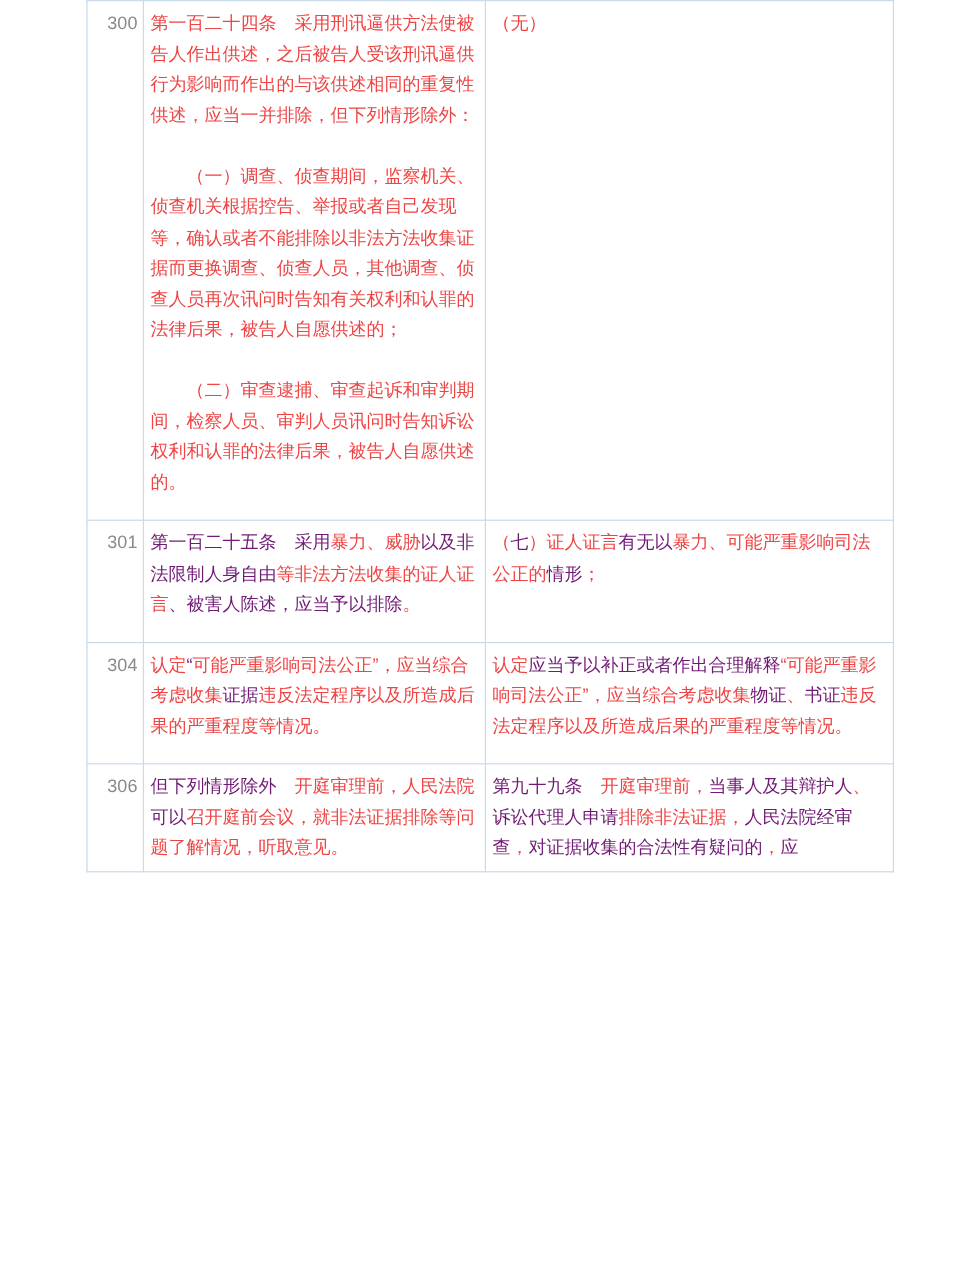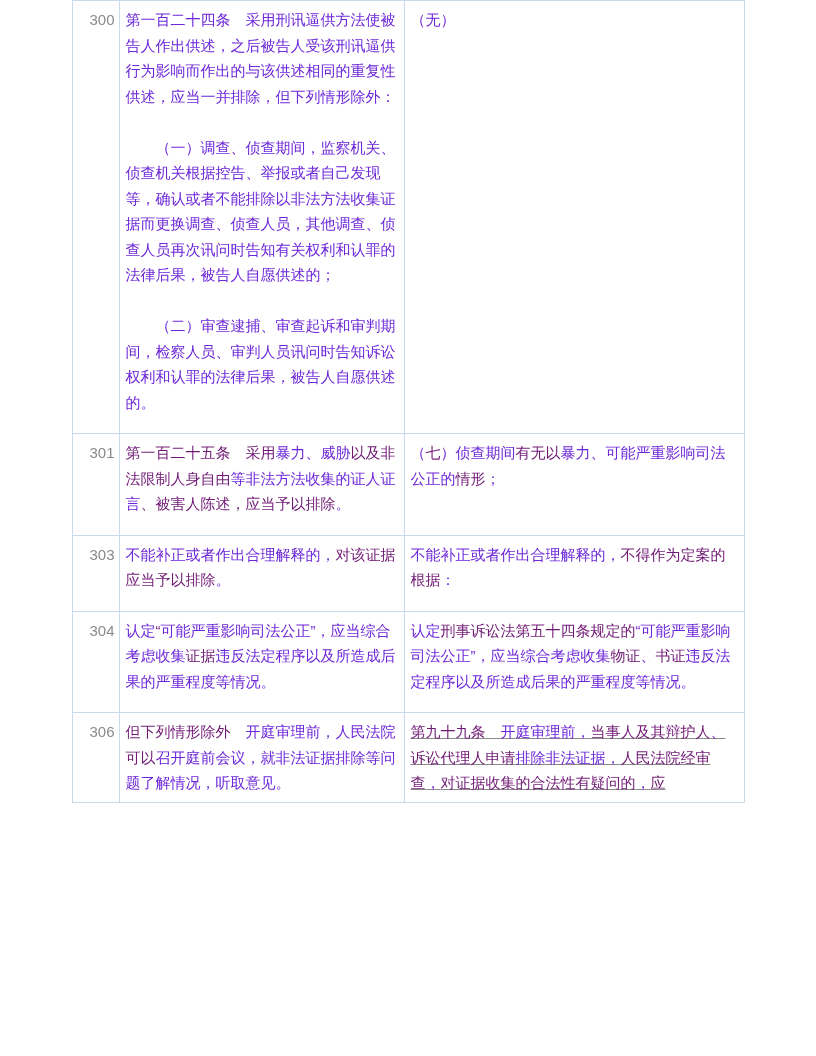--- a/index.html
+++ b/index.html
@@ -29,21 +29,21 @@
     text-align: right;
     padding: 6px 4px;
   }
   td.colB {
     width: 285px;
   }
   td.colC {
     width: 340px;
   }
   .red { color: #701a75; }
-  .gray { color: #6d28d9; }
+  .gray { color: #ef4444; }
   .para { margin-bottom: 0; }
 </style>
 </head>
 <body>
 
 <table>
   <colgroup>
     <col style="width:47px">
     <col style="width:285px">
     <col style="width:340px">
@@ -61,44 +61,35 @@
         <td class="colC">
           <div class="para"><span class="gray">（无）</span></div>
         </td>
       </tr>
       <tr>
         <td class="num">301</td>
         <td class="colB">
           <div class="para"><span class="red">第一百二十五条　采用</span><span class="gray">暴力、威胁</span><span class="red">以及非法限制人身自由</span><span class="gray">等非法方法收集的证人证言</span><span class="red">、被害人陈述，应当予以排除</span><span class="gray">。</span></div>
         </td>
         <td class="colC">
-          <div class="para"><span class="gray">（</span><span class="red">七</span><span class="gray">）侦查期间</span><span class="red">有无以</span><span class="gray">暴力、可能严重影响司法公正的</span><span class="red">情形</span><span class="gray">；</span></div>
-        </td>
-      </tr>
-      <tr>
-        <td class="num">303</td>
-        <td class="colB">
-          <div class="para"><span class="gray">不能补正或者作出合理解释的，</span><span class="red">对该证据应当予以排除</span><span class="gray">。</span></div>
-        </td>
-        <td class="colC">
-          <div class="para"><span class="gray">不能补正或者作出合理解释的，</span><span class="red">不得作为定案的根据</span><span class="gray">：</span></div>
+          <div class="para"><span class="gray">（</span><span class="red">七</span><span class="gray">）证人证言</span><span class="red">有无以</span><span class="gray">暴力、可能严重影响司法公正的</span><span class="red">情形</span><span class="gray">；</span></div>
         </td>
       </tr>
       <tr>
         <td class="num">304</td>
         <td class="colB">
           <div class="para"><span class="gray">认定</span><span class="red">“</span><span class="gray">可能严重影响司法公正”，应当综合考虑收集</span><span class="red">证据</span><span class="gray">违反法定程序以及所造成后果的严重程度等情况。</span></div>
         </td>
         <td class="colC">
-          <div class="para"><span class="gray">认定</span><span class="red">刑事诉讼法第五十四条规定的</span><span class="gray">“可能严重影响司法公正”，应当综合考虑收集</span><span class="red">物证</span><span class="gray">、</span><span class="red">书证</span><span class="gray">违反法定程序以及所造成后果的严重程度等情况。</span></div>
+          <div class="para"><span class="gray">认定</span><span class="red">应当予以补正或者作出合理解释</span><span class="gray">“可能严重影响司法公正”，应当综合考虑收集</span><span class="red">物证</span><span class="gray">、</span><span class="red">书证</span><span class="gray">违反法定程序以及所造成后果的严重程度等情况。</span></div>
         </td>
       </tr>
       <tr>
         <td class="num" style="padding-bottom: 6px;">306</td>
         <td class="colB" style="padding-bottom: 6px;">
           <div class="para"><span class="red">但下列情形除外</span><span class="gray">　开庭审理前，人民法院</span><span class="red">可以</span><span class="gray">召开庭前会议，就非法证据排除等问题了解情况，听取意见。</span></div>
         </td>
-        <td class="colC" style="padding-bottom: 6px; text-decoration: underline;">
+        <td class="colC" style="padding-bottom: 6px;">
           <div class="para"><span class="red">第九十九条</span><span class="gray">　开庭审理前，</span><span class="red">当事人及其辩护人</span><span class="gray">、</span><span class="red">诉讼代理人申请</span><span class="gray">排除非法证据，</span><span class="red">人民法院经审查</span><span class="gray">，</span><span class="red">对证据收集的合法性有疑问的</span><span class="gray">，</span><span class="red">应</span></div>
         </td>
       </tr>
     </tbody>
 </table>
 
 </body></html>

